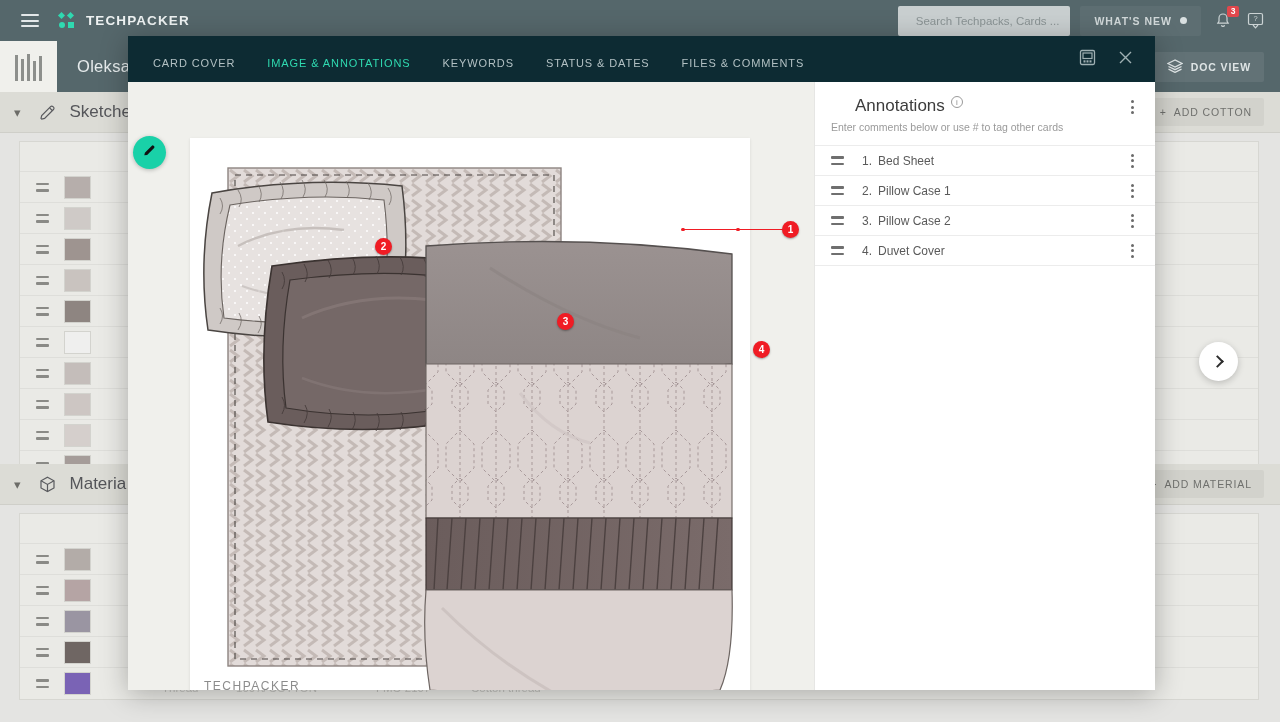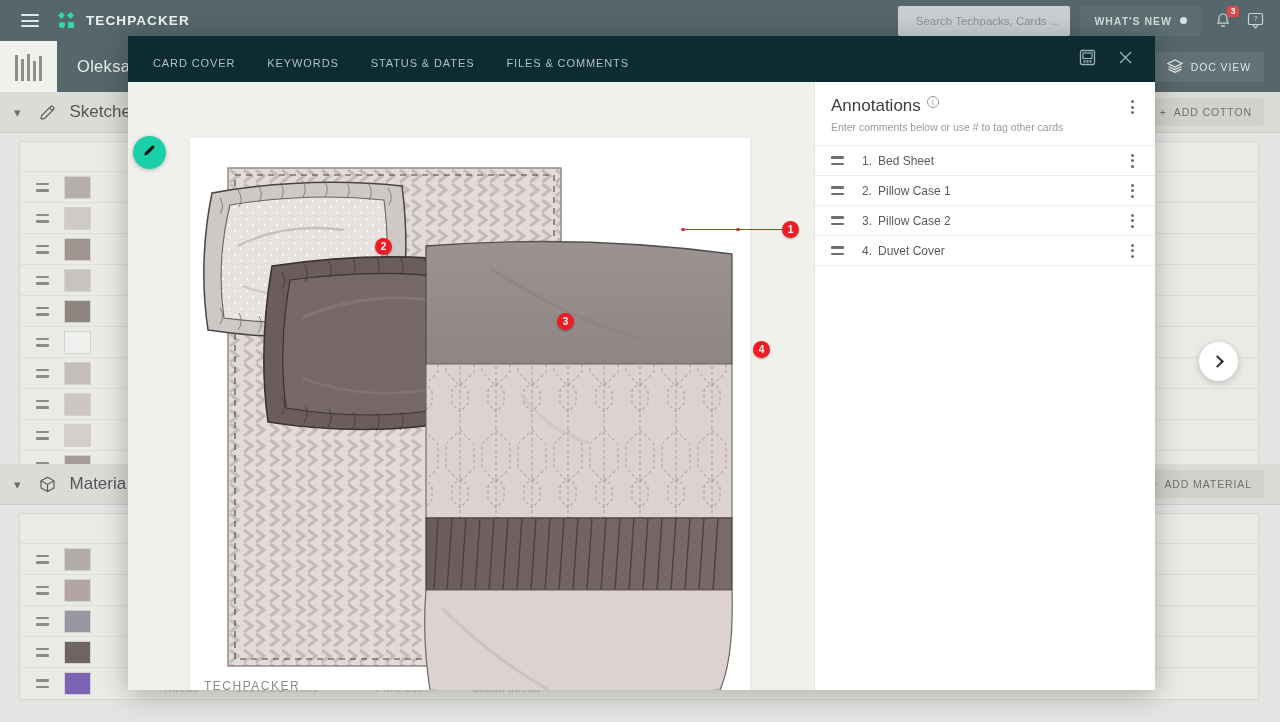--- a/index.html
+++ b/index.html
@@ -65,21 +65,21 @@
     position: absolute; top: 41px; left: 0; width: 1280px; height: 51px;
     background: #55676b; display: flex; align-items: center;
   }
   .logo-card {
     width: 57px; height: 51px; background: #f0f0ec;
     display:flex; align-items:center; justify-content:center;
   }
   .logo-lines { display:flex; gap:3px; align-items:flex-end; height: 28px; }
   .logo-lines i { display:block; width: 3px; background: #8d8f8c; }
   .proj-title { color: #e6ebec; font-size: 16.5px; margin-left: 20px; letter-spacing: .3px; }
-  .sub-right { margin-left:auto; display:flex; align-items:flex-end; }
+  .sub-right { margin-left:auto; display:flex; align-items:flex-end;font-weight:bold; }
   .kebab-light { margin-right: 14px; cursor:pointer; }
   .docview-btn {
     display:flex; align-items:center; gap:8px; height: 30px; padding: 0 13px;
     background: #627276; border-radius: 2px; margin-right: 16px; cursor: pointer;
   }
   .docview-btn span { color: #dfe5e6; font-size: 10.5px; letter-spacing: .9px; }
 
   .section-bar {
     position: absolute; left: 0; width: 1280px; height: 41px;
     background: #dcdcd6; display: flex; align-items: center;
@@ -144,21 +144,21 @@
     box-shadow: 0 1px 2px rgba(0,0,0,.35); cursor: pointer; z-index: 3;
   }
   .leader { position: absolute; background: #f01c24; height: 1.4px; z-index: 2; }
   .leader-dot { position:absolute; width:3.5px; height:3.5px; background:#f01c24; border-radius:50%; z-index:2;}
 
   .annot-panel {
     width: 341px; background: #fff; border-left: 1px solid #e6e6e4;
     display: flex; flex-direction: column;
   }
   .annot-head { padding: 14px 16px 12px 16px; border-bottom: 1px solid #ececec; display:flex; align-items:flex-start; }
-  .annot-title { font-size: 17px; color: #3c3c3c; font-weight: normal; }
+  .annot-title { font-size: 17px; color: #3c3c3c; font-weight: normal; margin-left: 24px; }
   .info-i {
     display:inline-flex; align-items:center; justify-content:center;
     width: 12px; height: 12px; border: 1px solid #9a9a9a; border-radius: 50%;
     font-size: 8px; color: #8d8d8d; margin-left: 6px; vertical-align: super; cursor: pointer;
   }
   .annot-sub { font-size: 10.5px; color: #9a9a9a; margin-top: 5px; text-align: center; }
   .kebab { width: 14px; display:flex; flex-direction:column; align-items:center; gap:2.5px; cursor:pointer; margin-left:auto; padding-top: 4px;}
   .kebab i { width: 3px; height: 3px; border-radius:50%; background:#6a6a6a; display:block;}
   .annot-row {
     height: 30px; display:flex; align-items:center; border-bottom: 1px solid #ececec;
@@ -407,20 +407,21 @@
             <text x="8.5" y="9.4" font-size="7.5" fill="#cbd3d4" text-anchor="middle" font-family="Liberation Sans">?</text>
           </svg>
       </span>
     </div>
   </div>
 
   <div class="modal">
     <div class="modal-head">
       <div class="tabs" id="modal-tabs">
           <div class="tab">CARD COVER</div>
+          <div class="tab active">IMAGE &amp; ANNOTATIONS</div>
           <div class="tab">KEYWORDS</div>
           <div class="tab">STATUS &amp; DATES</div>
           <div class="tab">FILES &amp; COMMENTS</div>
         </div>
       <div class="head-right">
         <div class="head-icon">
           <span>
             <svg width="17" height="17" viewBox="0 0 17 17">
                 <rect x="1.5" y="1.5" width="14" height="14" rx="1.4" fill="none" stroke="#9fb0b3" stroke-width="1.3"></rect>
                 <rect x="4" y="4" width="9" height="5.5" fill="none" stroke="#9fb0b3" stroke-width="1.2"></rect>

